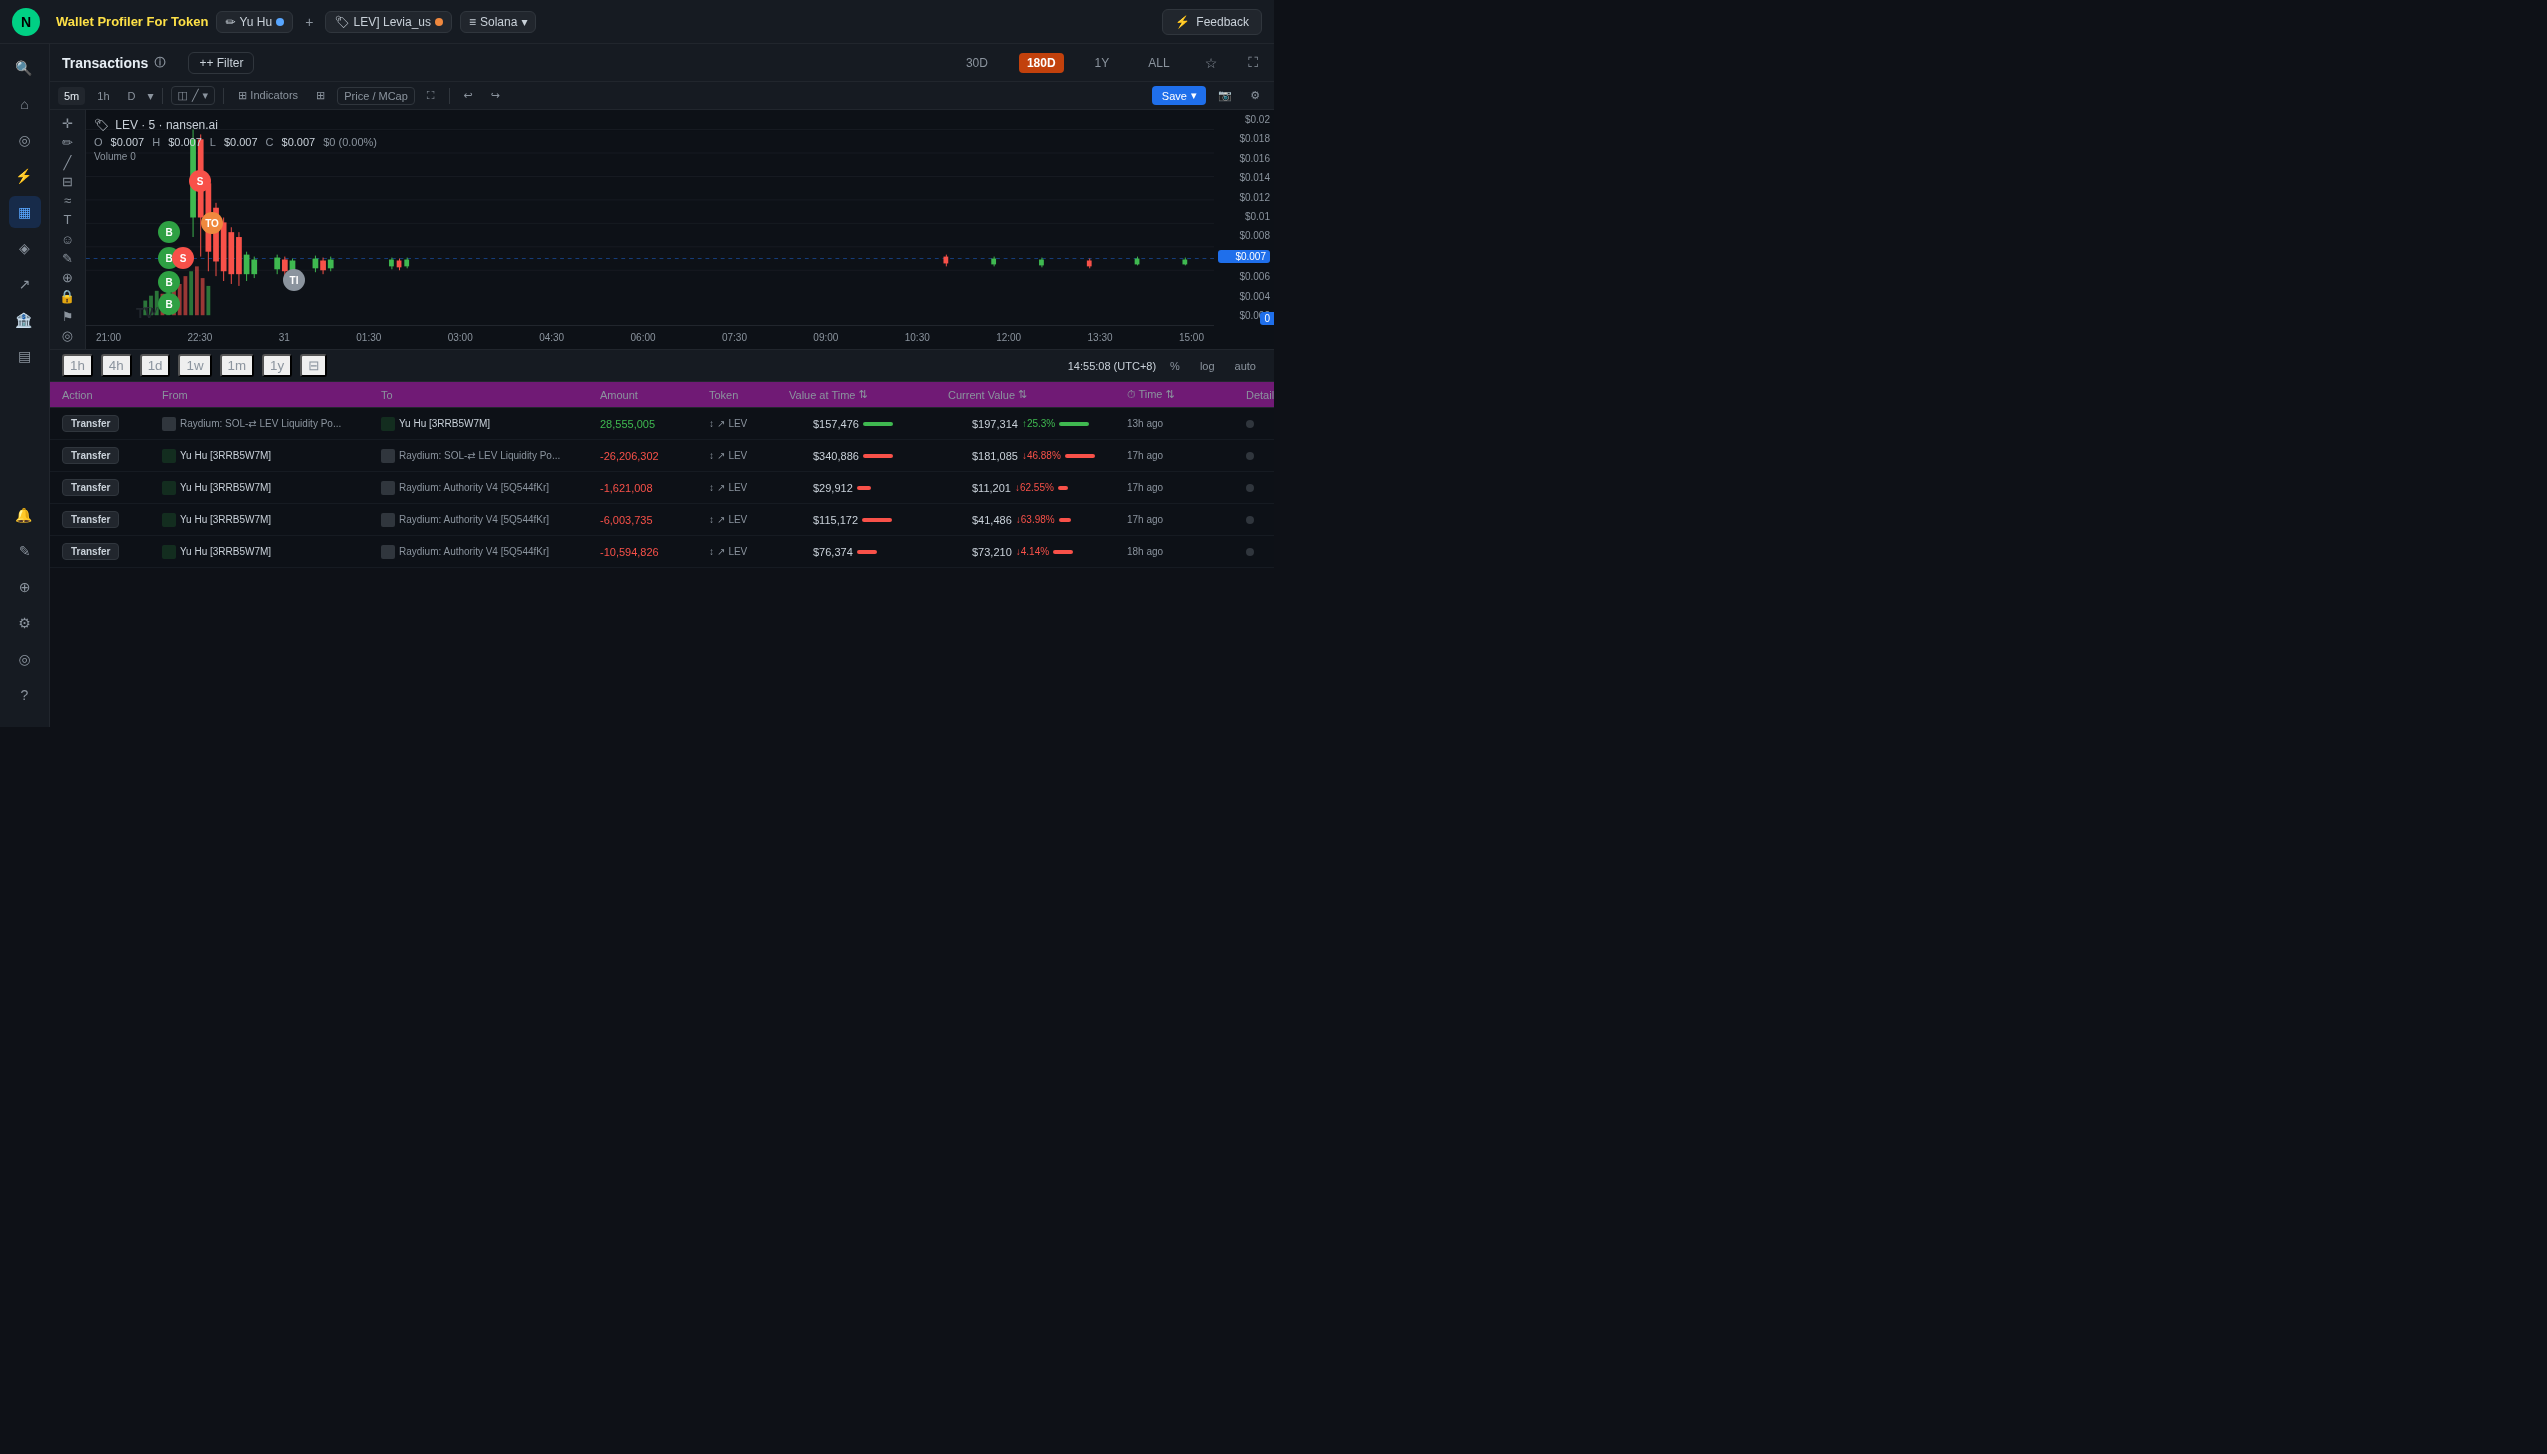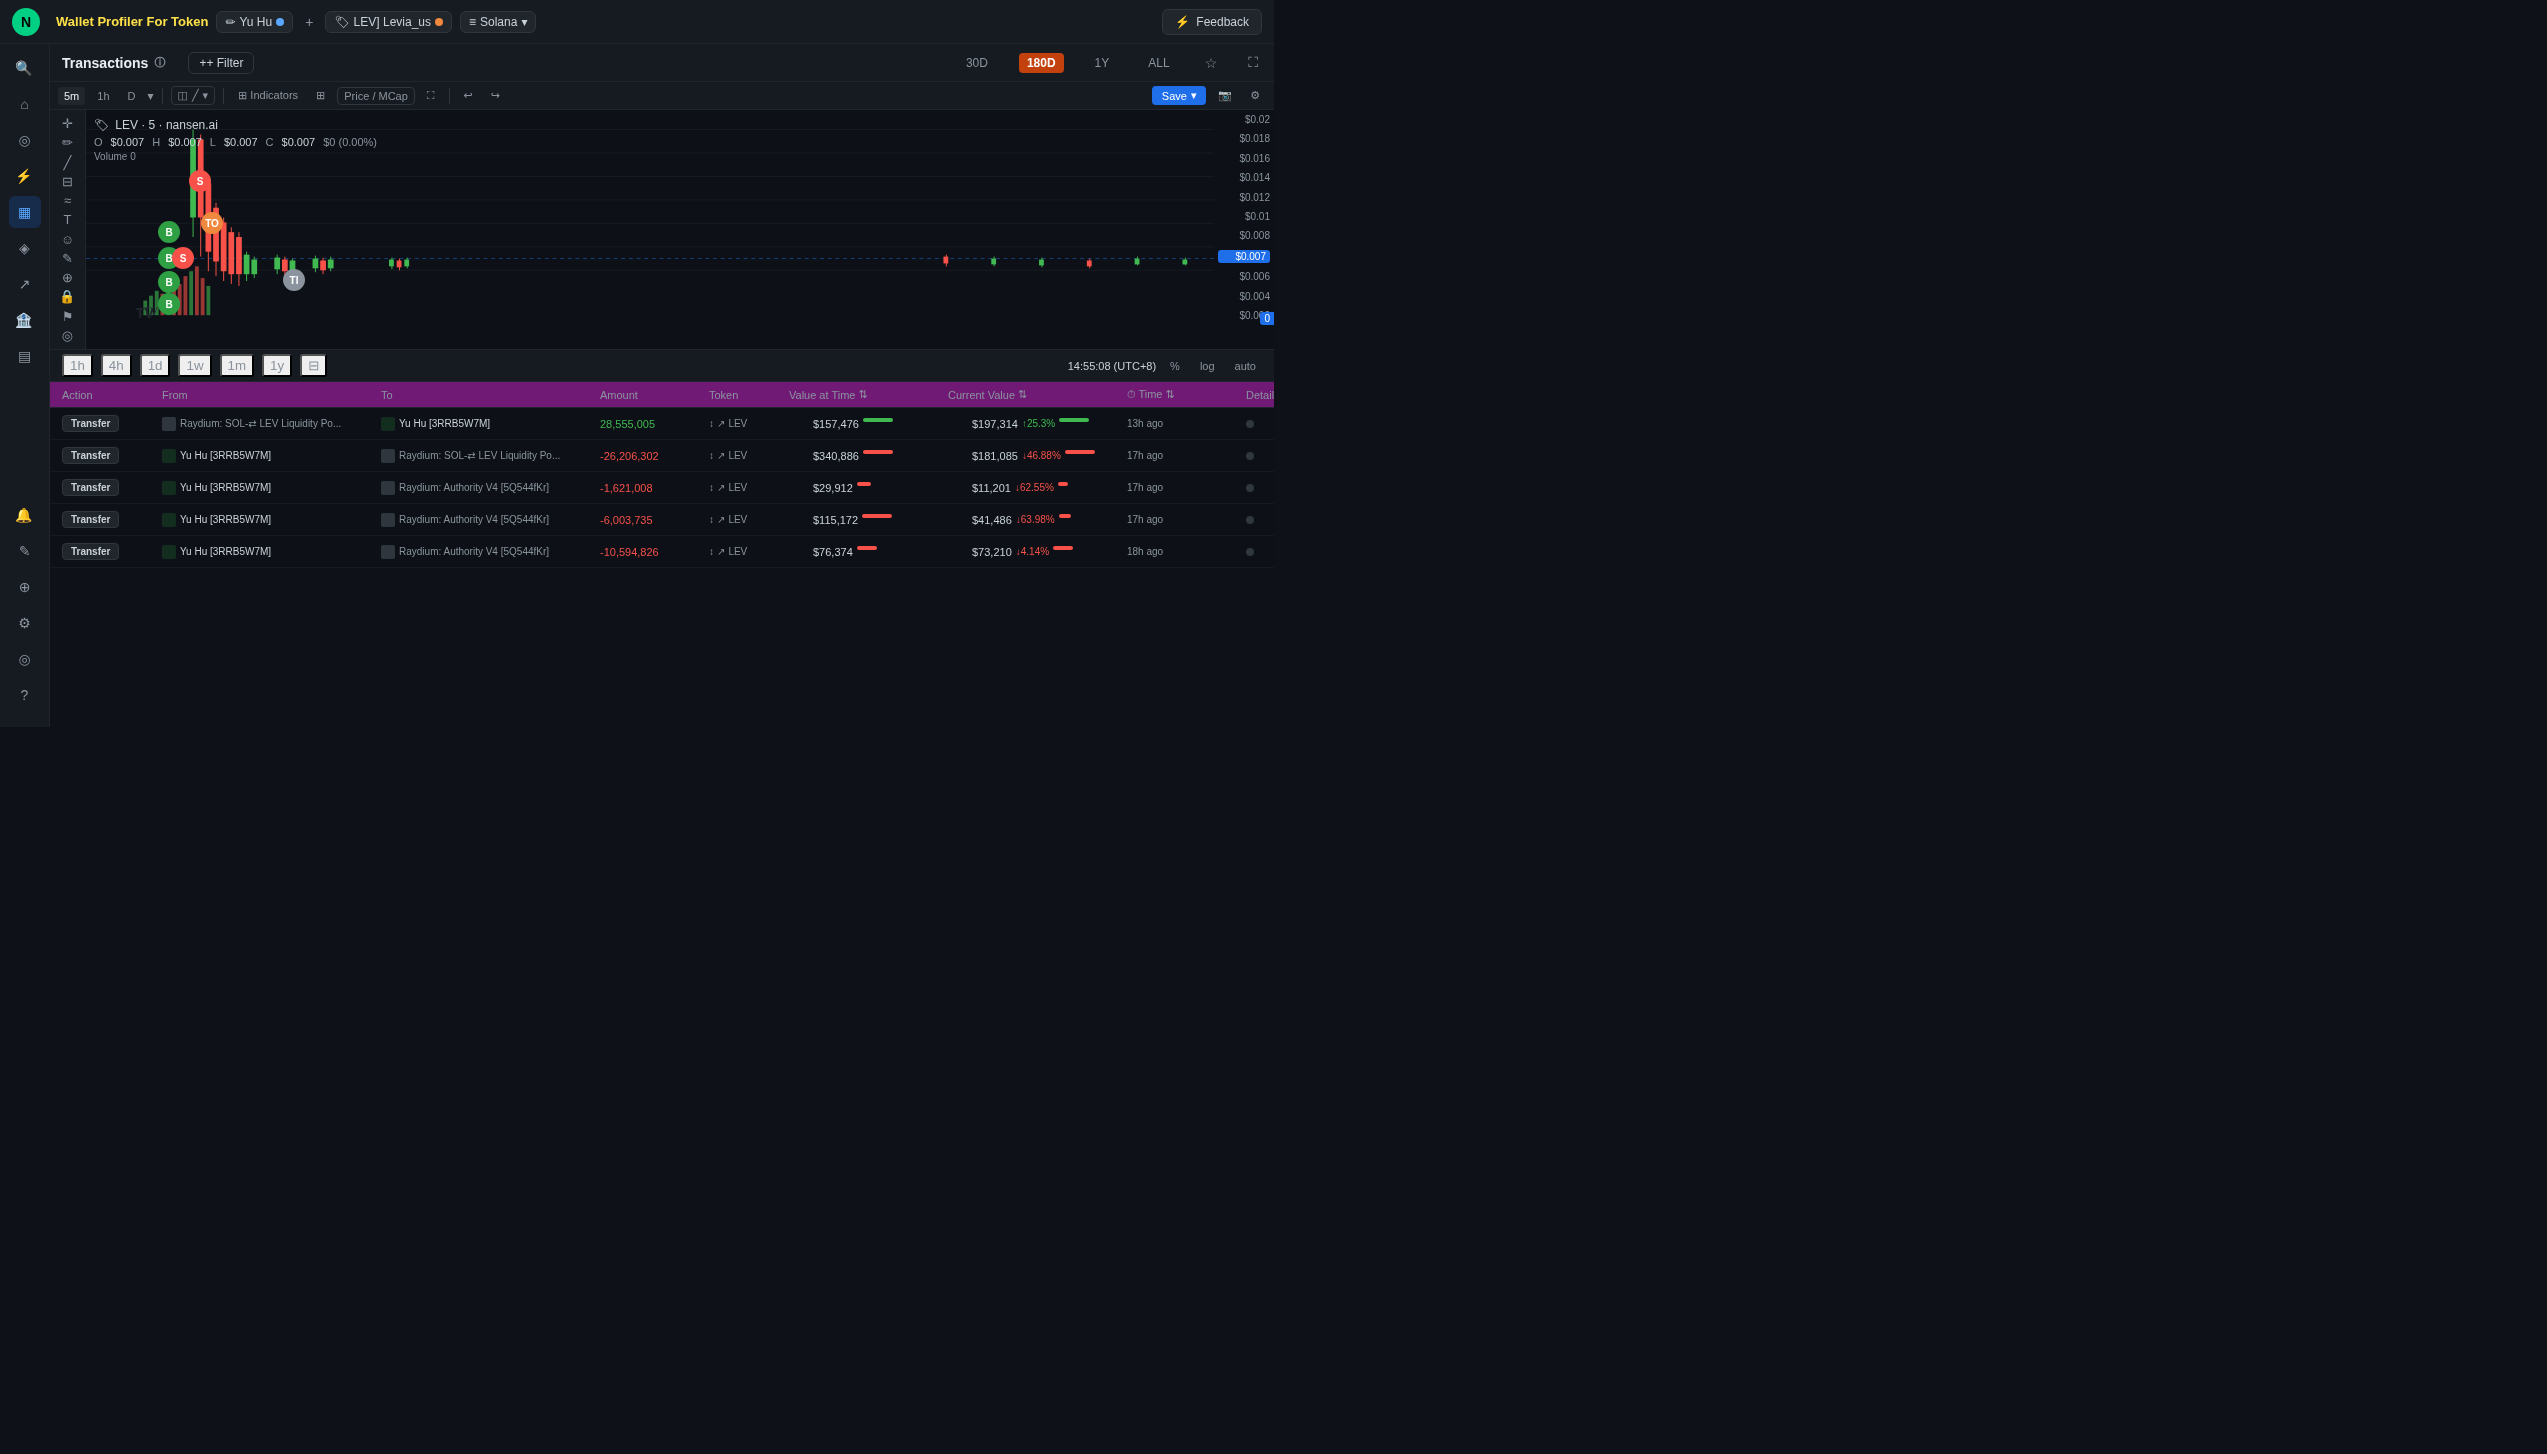--- a/index.html
+++ b/index.html
@@ -394,21 +394,21 @@
     .amount-pos { color: #3fb950; }
     .amount-neg { color: #f85149; }
 
     .token-badge {
       display: flex; align-items: center; gap: 3px;
       color: #8b949e;
       font-size: 10px;
     }
 
     .value-cell {
-      display: flex; gap: 4px; padding-left: 24px;
+      display: flex; align-items: center; gap: 4px; padding-left: 24px;
     }
     .value-bar {
       width: 30px; height: 4px;
       background: #f85149;
       border-radius: 2px;
     }
     .value-bar.green { background: #3fb950; }
 
     .change-pos { color: #3fb950; font-size: 10px; }
     .change-neg { color: #f85149; font-size: 10px; }
@@ -676,20 +676,35 @@
           <div class="price-label">$0.014</div>
           <div class="price-label">$0.012</div>
           <div class="price-label">$0.01</div>
           <div class="price-label">$0.008</div>
           <div class="price-label current">$0.007</div>
           <div class="price-label">$0.006</div>
           <div class="price-label">$0.004</div>
           <div class="price-label">$0.002</div>
         </div>
 
+        <div class="time-axis">
+          <span>21:00</span>
+          <span>22:30</span>
+          <span>31</span>
+          <span>01:30</span>
+          <span>03:00</span>
+          <span>04:30</span>
+          <span>06:00</span>
+          <span>07:30</span>
+          <span>09:00</span>
+          <span>10:30</span>
+          <span>12:00</span>
+          <span>13:30</span>
+          <span>15:00</span>
+        </div>
 
         <div style="position:absolute; right:0; bottom:24px; background:#1f6feb; color:#fff; font-size:10px; padding:1px 4px; border-radius:3px 0 0 3px;">0</div>
 
         <div style="position:absolute; bottom:28px; left:50px; color:#21262d; font-size:14px; font-weight:bold;">TV</div>
 
       </div>
     </div>
 
     <div class="chart-bottom-toolbar">
       <button class="cb-btn">1h</button>

